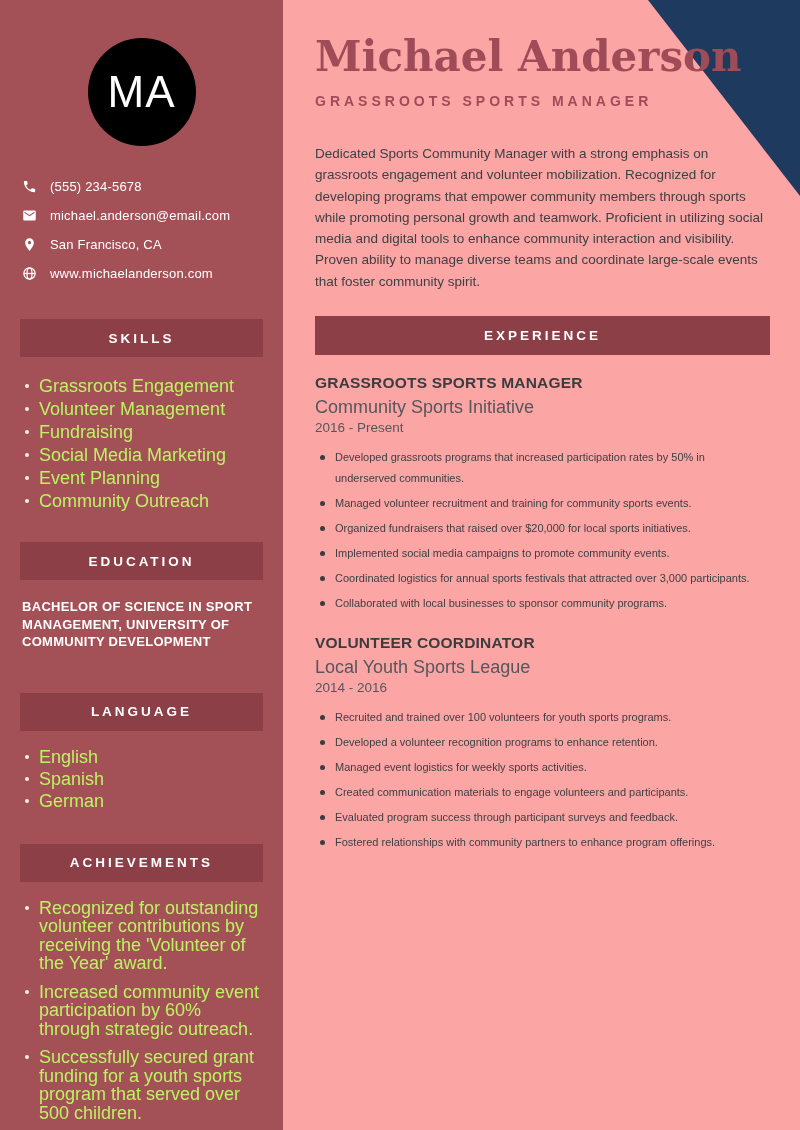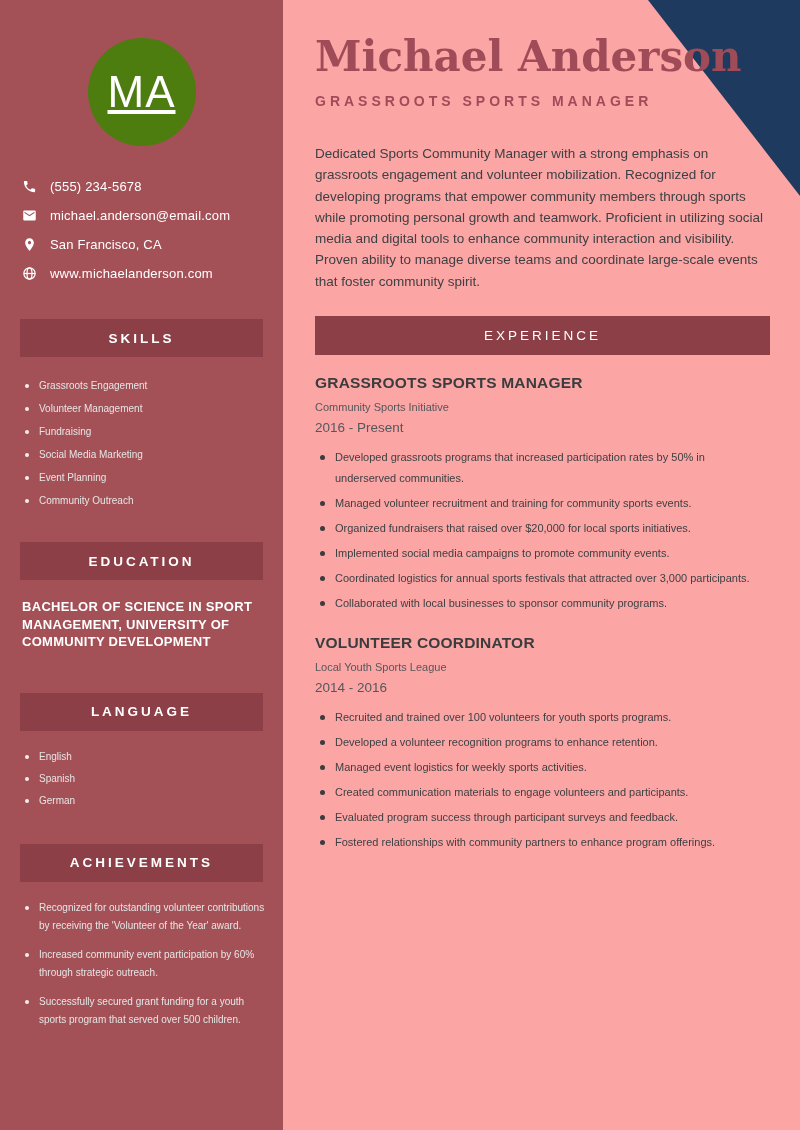--- a/index.html
+++ b/index.html
@@ -7,40 +7,40 @@
     width:800px;height:1130px;overflow:hidden;position:relative;
     font-family:"Liberation Sans", sans-serif;
     background:#F4F1DD;
   }
   
   .sidebar{
     position:absolute;left:0;top:0;width:283px;height:1130px;
     background:#A35157;color:#fff;box-sizing:border-box;
   }
   .avatar{
-    width:108px;height:108px;border-radius:50%;background:#4d7c0f;
-    margin:38px auto 0;display:flex;align-items:center;justify-content:center;text-decoration:underline;
+    width:108px;height:108px;border-radius:50%;background:#000000;
+    margin:38px auto 0;display:flex;align-items:center;justify-content:center;
   }
   .avatar span{font-size:44px;color:#fff;letter-spacing:1px;font-weight:400;}
   .contact{margin:32px 0 0 22px;}
   .contact-row{display:flex;align-items:center;margin-bottom:13px;height:16px;}
   .contact-row .cicon{width:15px;height:15px;margin-right:13px;flex:0 0 15px;}
   .contact-row .ctext{font-size:13px;color:#ffffff;letter-spacing:0.2px;}
   .band{
     margin:0 20px;height:38px;background:#8C3F46;color:#fff;
     display:flex;align-items:center;justify-content:center;
     font-size:13.5px;font-weight:bold;letter-spacing:3px;
   }
   .band.skills{margin-top:38px;}
   .band.education{margin-top:33px;}
   .band.language{margin-top:42px;align-items:center;}
   .band.achievements{margin-top:35px;}
   ul.side-list{list-style:none;margin:21px 0 0 25px;padding:0;}
   ul.side-list li{
-    position:relative;padding-left:14px;font-size:10px;color:#e5e5e5;
+    position:relative;padding-left:14px;font-size:18px;color:#bef264;
     line-height:16px;margin-bottom:7px;
   }
   ul.side-list li::before{
     content:'';position:absolute;left:0;top:6px;width:4px;height:4px;
     border-radius:50%;background:#F6EEEA;
   }
   .degree{
     margin:18px 22px 0 22px;font-size:13px;font-weight:bold;color:#ffffff;
     line-height:17.5px;letter-spacing:0.3px;text-transform:uppercase;
   }
@@ -68,26 +68,26 @@
     margin-top:9px;font-size:14px;font-weight:bold;letter-spacing:4px;
     color:#A04C58;position:relative;z-index:2;
   }
   .summary{
     margin-top:34px;font-size:13.5px;line-height:21.3px;color:#3E4043;
     width:452px;position:relative;z-index:2;
   }
   .exp-band{
     margin-top:24px;height:39px;background:#8C3F46;color:#fff;
     display:flex;align-items:center;justify-content:center;
-    font-size:13.5px;font-weight:normal;letter-spacing:3px;width:455px;
+    font-size:13.5px;font-weight:bold;letter-spacing:3px;width:455px;
   }
   .job{margin-top:19px;}
   .job + .job{margin-top:20px;}
   .job-title{font-size:15.5px;font-weight:bold;color:#3A3C3E;letter-spacing:0.2px;}
-  .job-company{margin-top:6px;font-size:11px;color:#54575B;line-height:18px;}
+  .job-company{margin-top:6px;font-size:18px;color:#54575B;line-height:18px;}
   .job-dates{font-size:13.5px;color:#54575B;line-height:18px;margin-top:3px;}
   ul.job-bullets{list-style:none;margin:10px 0 0 0;padding:0;width:452px;}
   ul.job-bullets li{
     position:relative;padding-left:20px;font-size:11px;color:#3E4043;
     line-height:21px;margin-bottom:4px;
   }
   ul.job-bullets li::before{
     content:'';position:absolute;left:5px;top:8px;width:5px;height:5px;
     border-radius:50%;background:#3A3C3E;
   }

